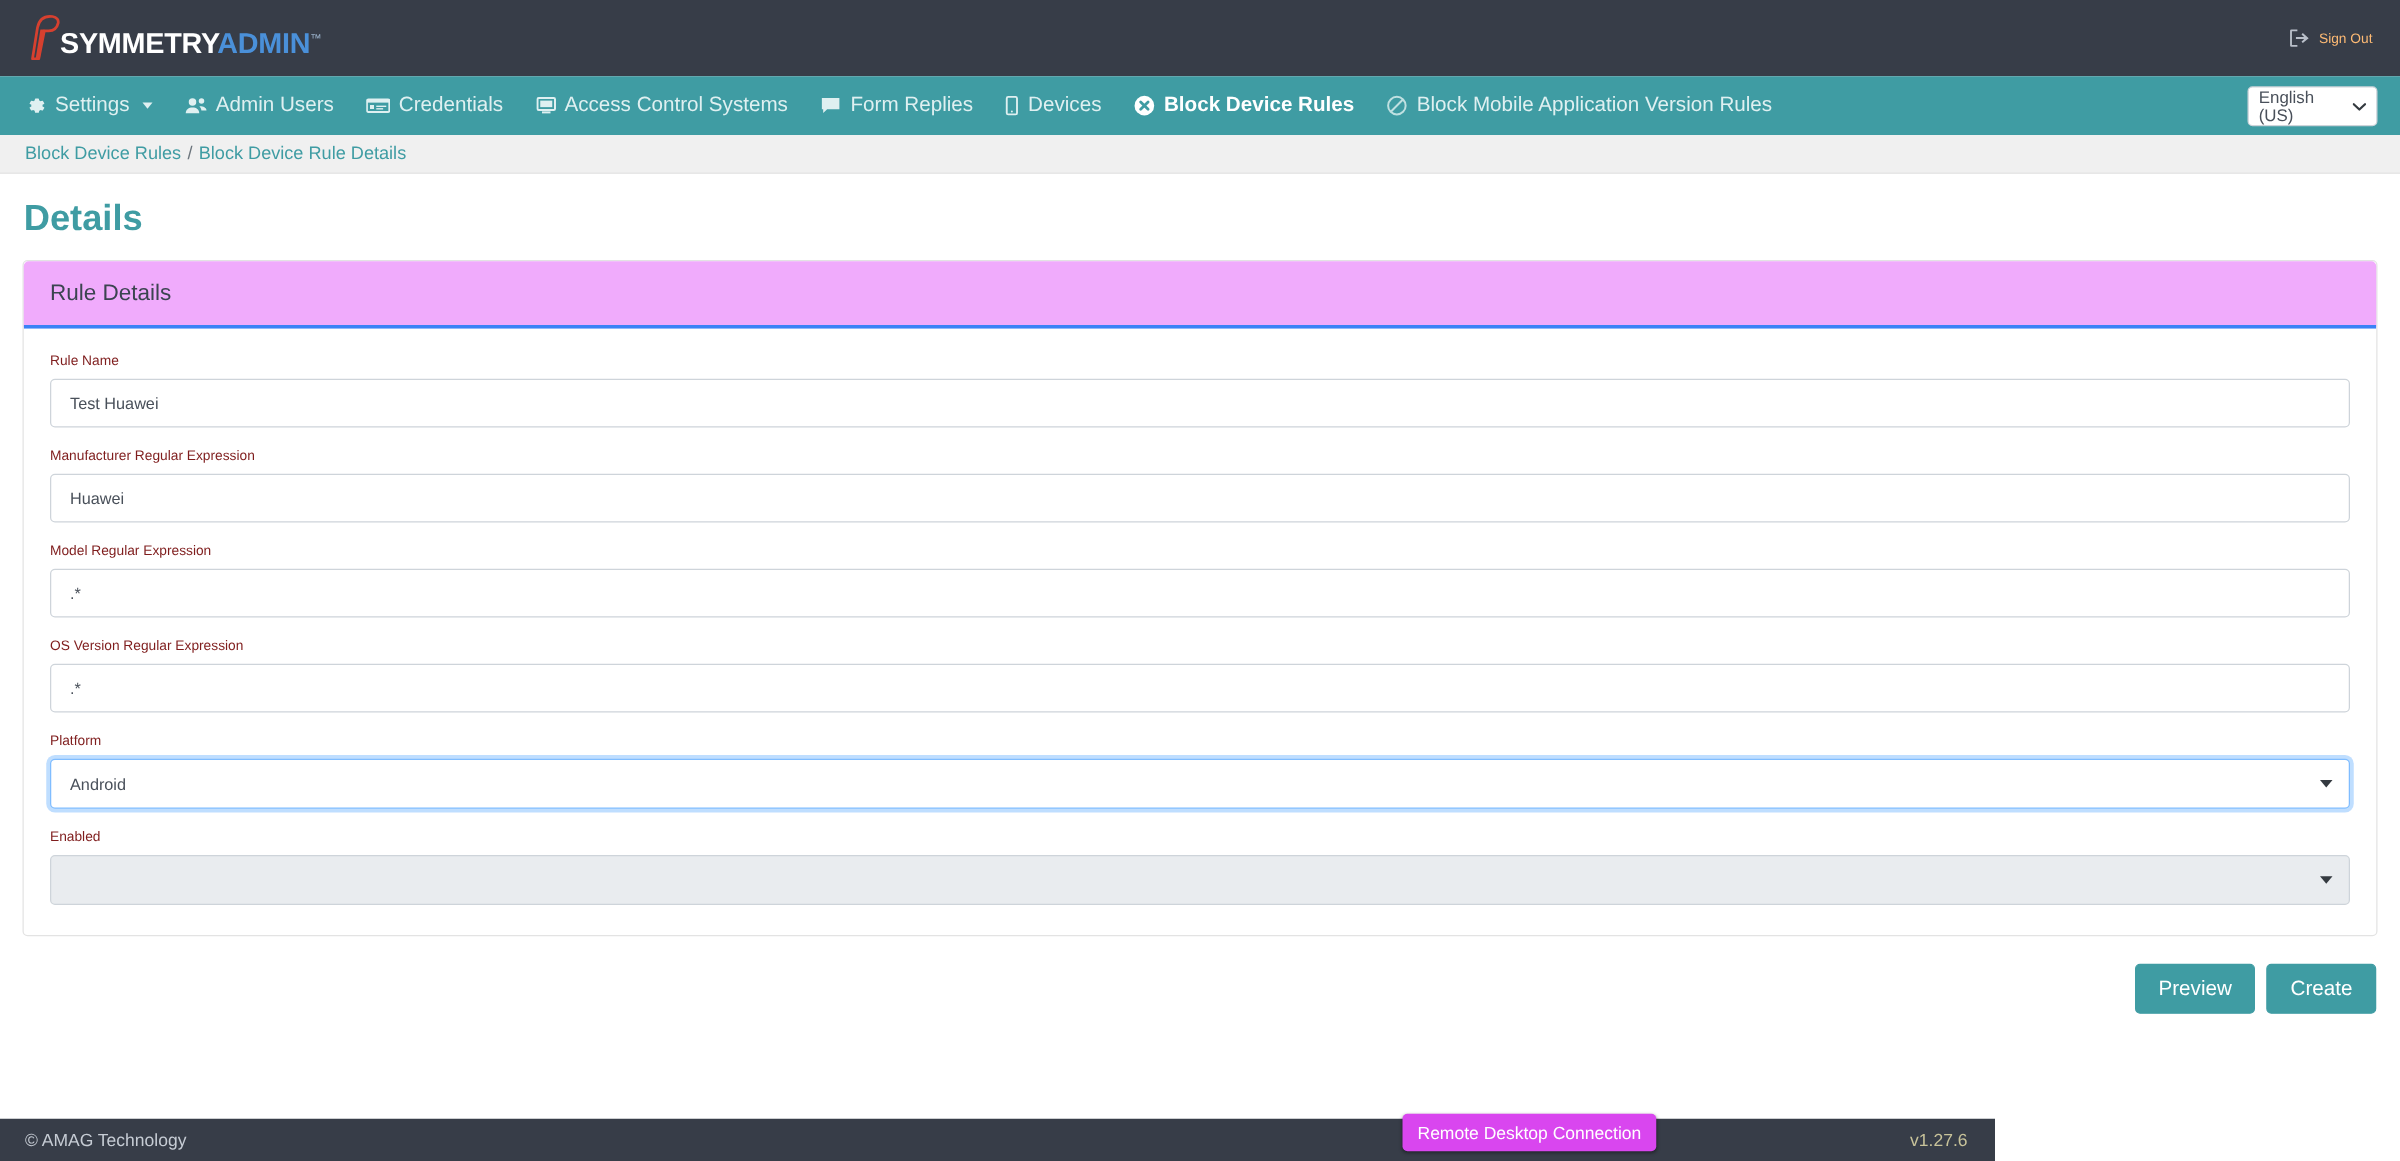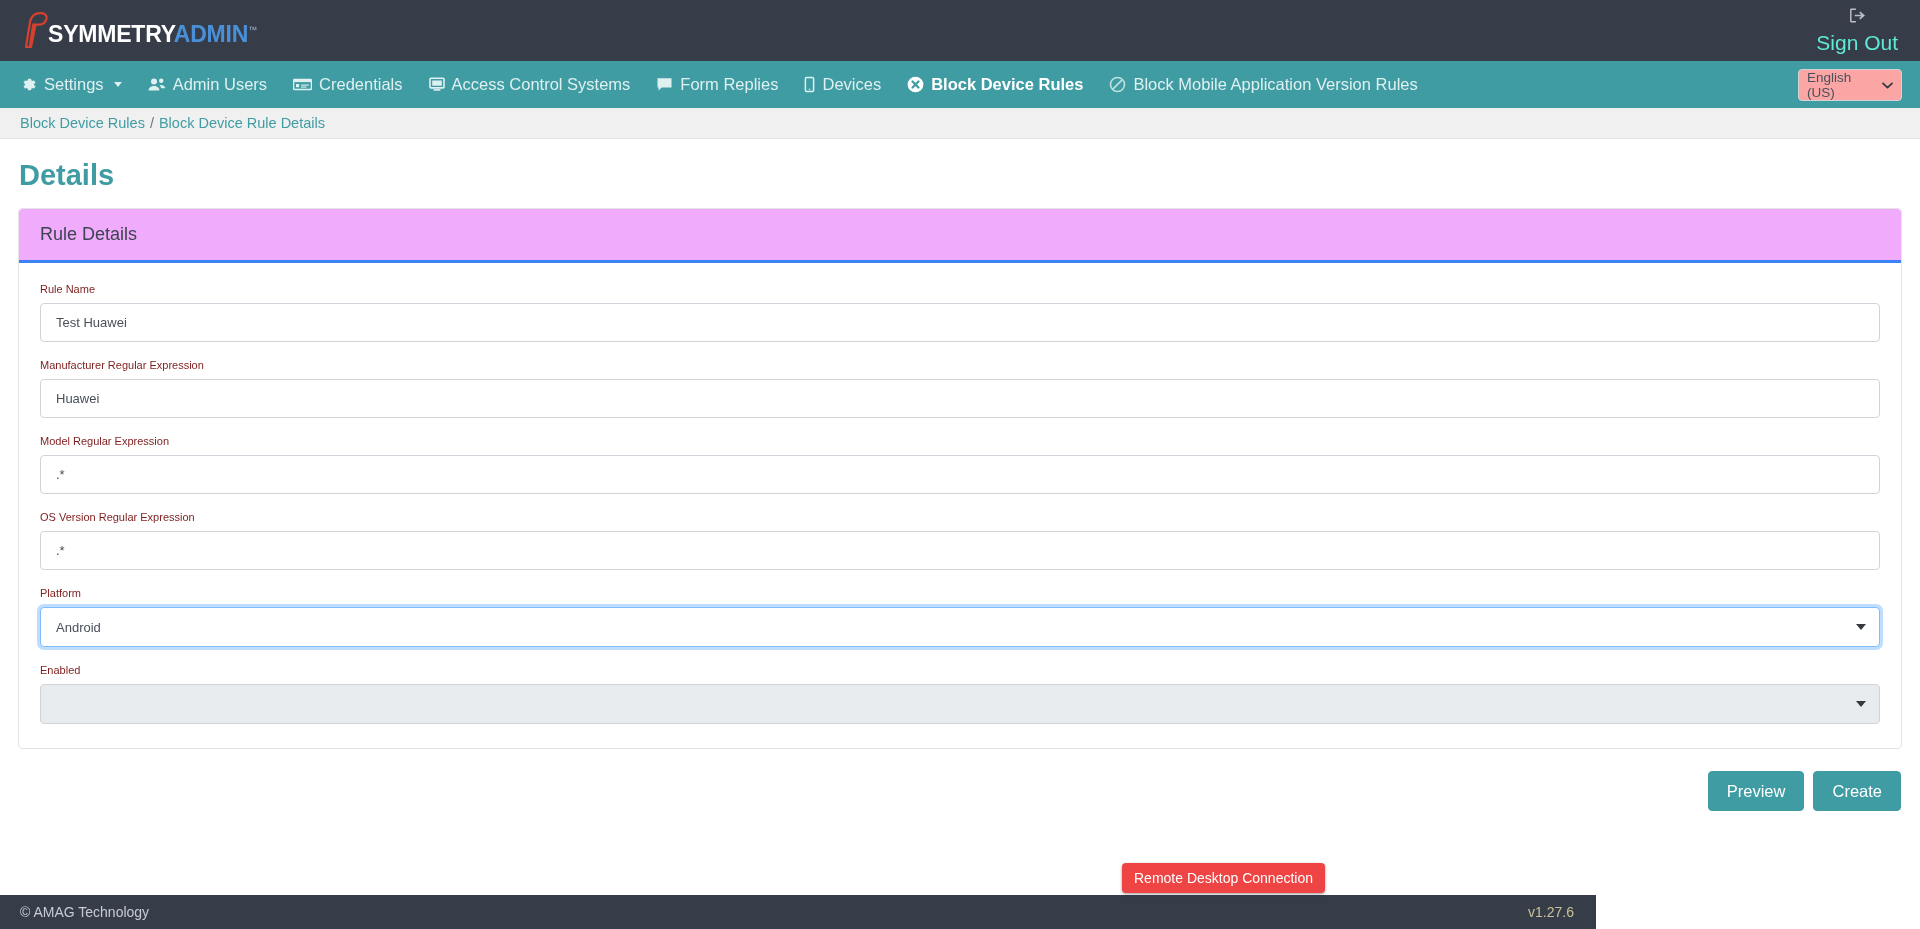--- a/index.html
+++ b/index.html
@@ -28,27 +28,26 @@
     letter-spacing: -0.2px;
     position: relative;
     left: -3px;
     top: 4px;
   }
   .logo-sym { color: #ffffff; }
   .logo-adm { color: #4a90d9; }
   .logo-tm { color: #9fb7d0; font-size: 9px; vertical-align: super; font-weight: normal; }
 
   .signout {
-    color: #5eead4;
-    font-size: 21px;
+    color: #fdba74;
+    font-size: 11px;
     display: flex;
     align-items: center;
     gap: 7px;
     cursor: pointer;
-    flex-direction: column;
   }
   .signout svg { display:block; }
 
   
   .navbar {
     height: 47px;
     background: #3f9ca3;
     display: flex;
     align-items: center;
     padding: 0 18px 0 20px;
@@ -76,21 +75,21 @@
     border-top: 5px solid #dff0f1;
     margin-left: 3px;
   }
   .lang-select {
     position: absolute;
     right: 18px;
     top: 50%;
     transform: translateY(-50%);
     height: 32px;
     width: 104px;
-    background: #fca5a5;
+    background: #ffffff;
     border: 1px solid #ced4da;
     border-radius: 4px;
     color: #49505a;
     font-size: 13.5px;
     font-family: "Liberation Sans", sans-serif;
     padding: 0 8px;
     display: flex;
     align-items: center;
     justify-content: space-between;
     cursor: pointer;
@@ -213,22 +212,22 @@
     padding: 0 22px 0 20px;
     font-size: 14px;
   }
   .footer .copy { color: #c6ccd4; }
   .footer .ver { color: #c8c39a; }
 
   
   .tooltip {
     position: absolute;
     left: 1122px;
-    top: 863px;
-    background: #ef4444;
+    top: 891px;
+    background: #d946ef;
     color: #ffffff;
     font-size: 14px;
     padding: 7px 12px;
     border-radius: 4px;
     white-space: nowrap;
     box-shadow: 0 1px 3px rgba(0,0,0,0.4);
     z-index: 50;
   }
 </style>
 </head>

